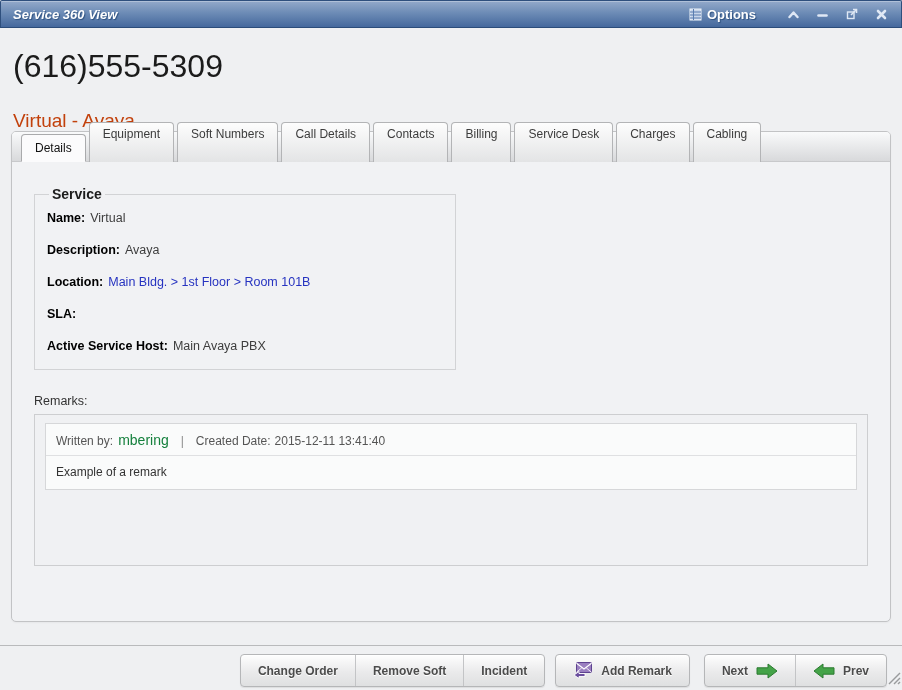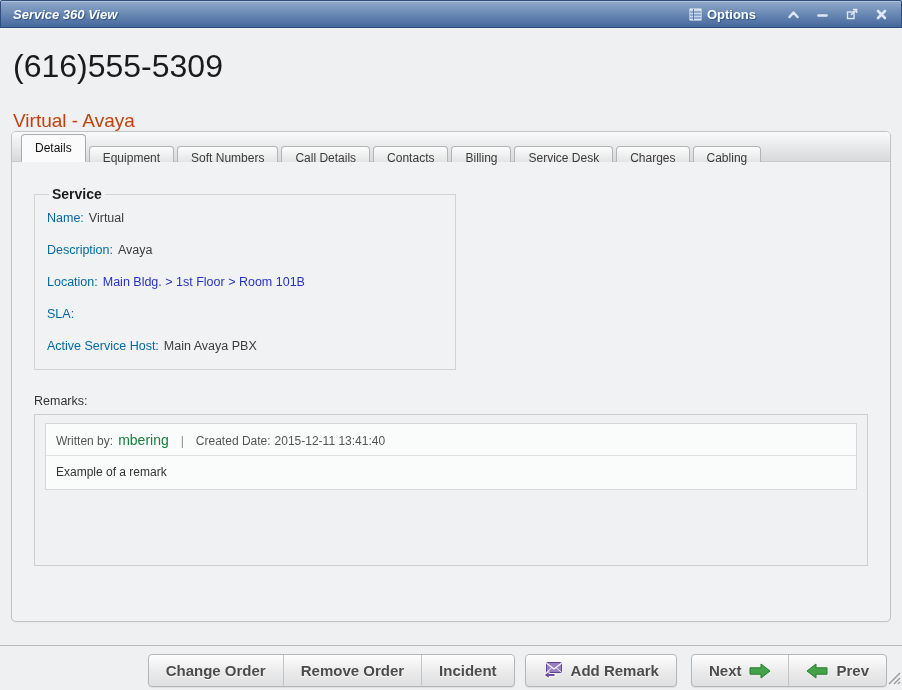--- a/index.html
+++ b/index.html
@@ -53,21 +53,21 @@
   .tabstrip {
     display:flex; align-items:flex-end; gap:3px;
     height:30px; padding-left:9px;
     background:linear-gradient(#f9fafb, #d8d9db);
     border-bottom:1px solid #c8c9cb;
     border-radius:4px 4px 0 0;
   }
   .tab {
     position:relative; z-index:1;
     font-size:12px; color:#3c3c3c;
-    padding:0 13px; height:16px; line-height:23px;
+    padding:0 13px; height:40px; line-height:23px;
     border:1px solid #b3b4b6; border-bottom:none;
     border-radius:4px 4px 0 0;
     background:linear-gradient(#fdfdfd, #e3e4e5);
     cursor:pointer; white-space:nowrap;
     margin-bottom:-1px;
   }
   .tab.active {
     z-index:2; height:28px; line-height:26px;
     background:#fbfbfc; color:#111;
     border-color:#a9aaac;
@@ -77,21 +77,21 @@
   .panel-content { padding:12px 22px; }
 
   
   .svc-fieldset {
     width:422px; height:184px; margin-top:12px;
     border:1px solid #d2d3d5; padding:2px 12px 10px;
   }
   .svc-legend { font-size:14px; font-weight:bold; color:#1c1c1c; padding:0 3px; margin-left:2px; }
   .svc-row { margin-top:8px; margin-bottom:19px; font-size:12.5px; line-height:13px; }
   .svc-row + .svc-row { margin-top:0; }
-  .svc-label { font-weight:normal; color:#0369a1; margin-right:5px; }
+  .svc-label { font-weight:bold; color:#000000; margin-right:5px; }
   .svc-value { color:#3d3d3d; }
   .svc-value.link { color:#2633c0; cursor:pointer; }
 
   
   .remarks-label { margin-top:24px; font-size:12.5px; color:#333; }
   .remarks-box {
     margin-top:6px; height:152px;
     border:1px solid #cdced0; padding:8px 10px;
     background:#f0f1f3;
   }
@@ -119,21 +119,21 @@
     border:1px solid #b5b6b8; border-radius:4px;
     background:linear-gradient(#fefefe, #eaeaeb 55%, #dfe0e1);
     box-shadow:0 1px 1px rgba(0,0,0,.08), inset 0 1px 0 #fff;
   }
   .btn-group + .btn-group { margin-left:10px; }
   .btn-group.nav { margin-left:14px; }
   .tb-push {
     display:inline-flex; align-items:center; gap:8px;
     background:none; border:none; cursor:pointer;
     font-family:"Liberation Sans", sans-serif;
-    font-size:15px; font-weight:bold; color:#4c4c4c;
+    font-size:12px; font-weight:bold; color:#4c4c4c;
     text-shadow:0 1px 0 #fff;
     padding:0 17px;
     border-left:1px solid #c3c4c6;
   }
   .btn-group .tb-push:first-child { border-left:none; }
   .push-icon { display:block; flex:0 0 auto; }
 
   
   .resize-handle { position:absolute; right:1px; bottom:1px; cursor:nwse-resize; }
 </style>
@@ -238,21 +238,21 @@
   </div>
 </div>
 
 <div class="footer">
 
   <div class="btn-group">
     <button class="tb-push">
       <span>Change Order</span>
     </button>
     <button class="tb-push">
-      <span>Remove Order</span>
+      <span>Remove Soft</span>
     </button>
     <button class="tb-push">
       <span>Incident</span>
     </button>
   </div>
 
   <div class="btn-group">
     <button class="tb-push">
       <svg class="push-icon" width="20" height="19" viewBox="0 0 20 19">
         <rect x="3.5" y="1.5" width="15" height="10" rx="1" fill="#9a7fc0" stroke="#5e4390" stroke-width="1"></rect>

